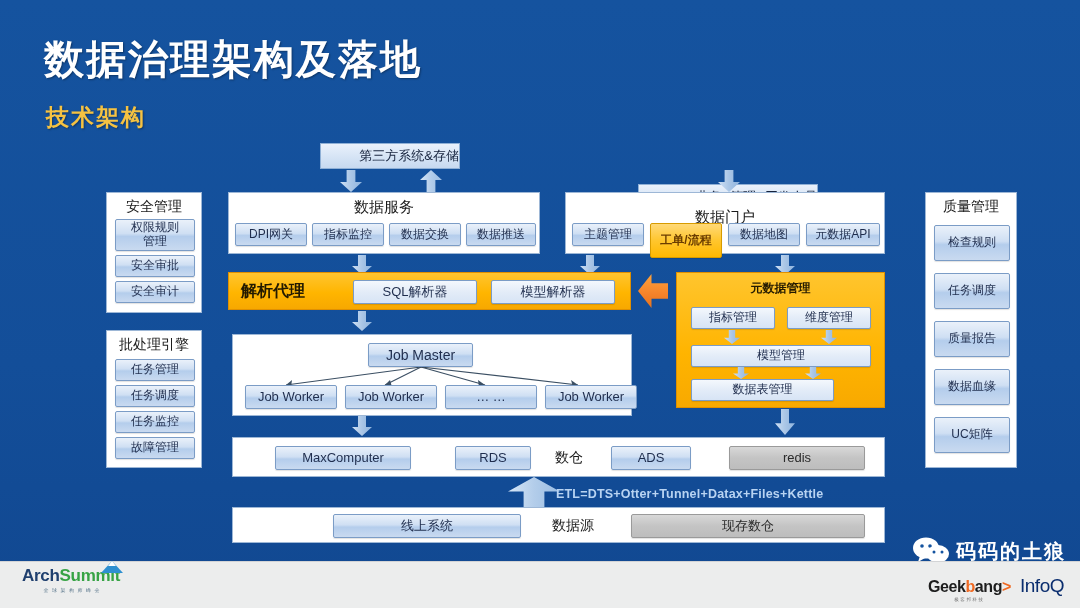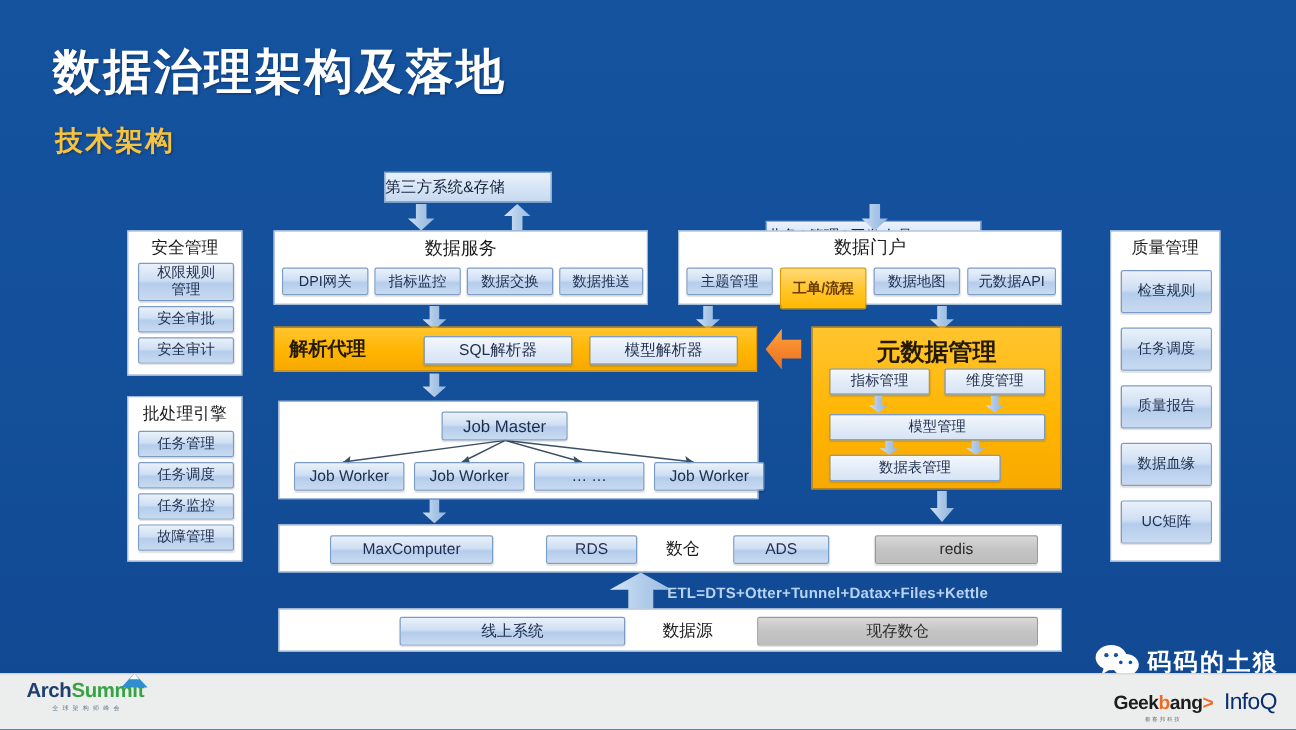--- a/index.html
+++ b/index.html
@@ -65,40 +65,40 @@
   .btn.plain {
     background: linear-gradient(180deg,#f4f8fd 0%, #e3ecf8 50%, #d7e4f5 100%);
   }
   
   .callout {
     position: absolute;
     background: linear-gradient(180deg,#eaf1fb 0%, #d7e5f6 50%, #c7d9f0 100%);
     border: 1px solid #8fb0d6;
     color: #16233d;
     font-size: 13px;
-    display: flex; align-items: center; justify-content: flex-start;
+    display: flex; align-items: center; justify-content: flex-end;
   }
   
   .orange-bar {
     position: absolute;
     background: linear-gradient(180deg,#ffc530 0%, #ffb500 55%, #f7a800 100%);
     border: 1px solid #e09000;
   }
   .orange-bar .bar-label {
     position: absolute; left: 12px; top: 50%; transform: translateY(-50%);
     font-size: 16px; font-weight: bold; color: #231a00;
   }
   .orange-panel {
     position: absolute;
     background: linear-gradient(180deg,#ffc52e 0%, #ffb400 60%, #f8a900 100%);
     border: 1px solid #e09000;
   }
   .orange-panel .op-title {
     position: absolute; top: 7px; left: 0; width: 100%;
-    text-align: center; font-size: 20px; font-weight: bold; color: #241a00;
+    text-align: center; font-size: 12px; font-weight: bold; color: #241a00;
   }
   
   .arrow-down, .arrow-up {
     position: absolute;
     background: linear-gradient(90deg,#cfe0f4 0%, #aac6e6 50%, #8fb4de 100%);
   }
   .arrow-down { clip-path: polygon(30% 0, 70% 0, 70% 55%, 100% 55%, 50% 100%, 0 55%, 30% 55%); }
   .arrow-up   { clip-path: polygon(50% 0, 100% 45%, 70% 45%, 70% 100%, 30% 100%, 30% 45%, 0 45%); }
   .arrow-left {
     position: absolute;
@@ -187,21 +187,21 @@
 
   <div class="panel" style="left:228px; top:192px; width:312px; height:62px;">
     <div class="panel-title" style="margin-top:5px; font-size:15px;">数据服务</div>
     <div class="btn" style="position:absolute; left:6px; top:30px; width:72px; height:23px;">DPI网关</div>
     <div class="btn" style="position:absolute; left:83px; top:30px; width:72px; height:23px;">指标监控</div>
     <div class="btn" style="position:absolute; left:160px; top:30px; width:72px; height:23px;">数据交换</div>
     <div class="btn" style="position:absolute; left:237px; top:30px; width:70px; height:23px;">数据推送</div>
   </div>
 
   <div class="panel" style="left:565px; top:192px; width:320px; height:62px;">
-    <div class="panel-title" style="margin-top:4px; font-size:15px;">数据门户</div>
+    <div class="panel-title" style="margin-top:15px; font-size:15px;">数据门户</div>
     <div class="btn" style="position:absolute; left:6px; top:30px; width:72px; height:23px;">主题管理</div>
     <div class="btn highlight" style="position:absolute; left:84px; top:30px; width:72px; height:35px;">工单/流程</div>
     <div class="btn" style="position:absolute; left:162px; top:30px; width:72px; height:23px;">数据地图</div>
     <div class="btn" style="position:absolute; left:240px; top:30px; width:74px; height:23px;">元数据API</div>
   </div>
 
   <div class="arrow-down" style="left:352px; top:255px; width:20px; height:20px;"></div>
   <div class="arrow-down" style="left:580px; top:255px; width:20px; height:20px;"></div>
   <div class="arrow-down" style="left:775px; top:255px; width:20px; height:20px;"></div>
 

